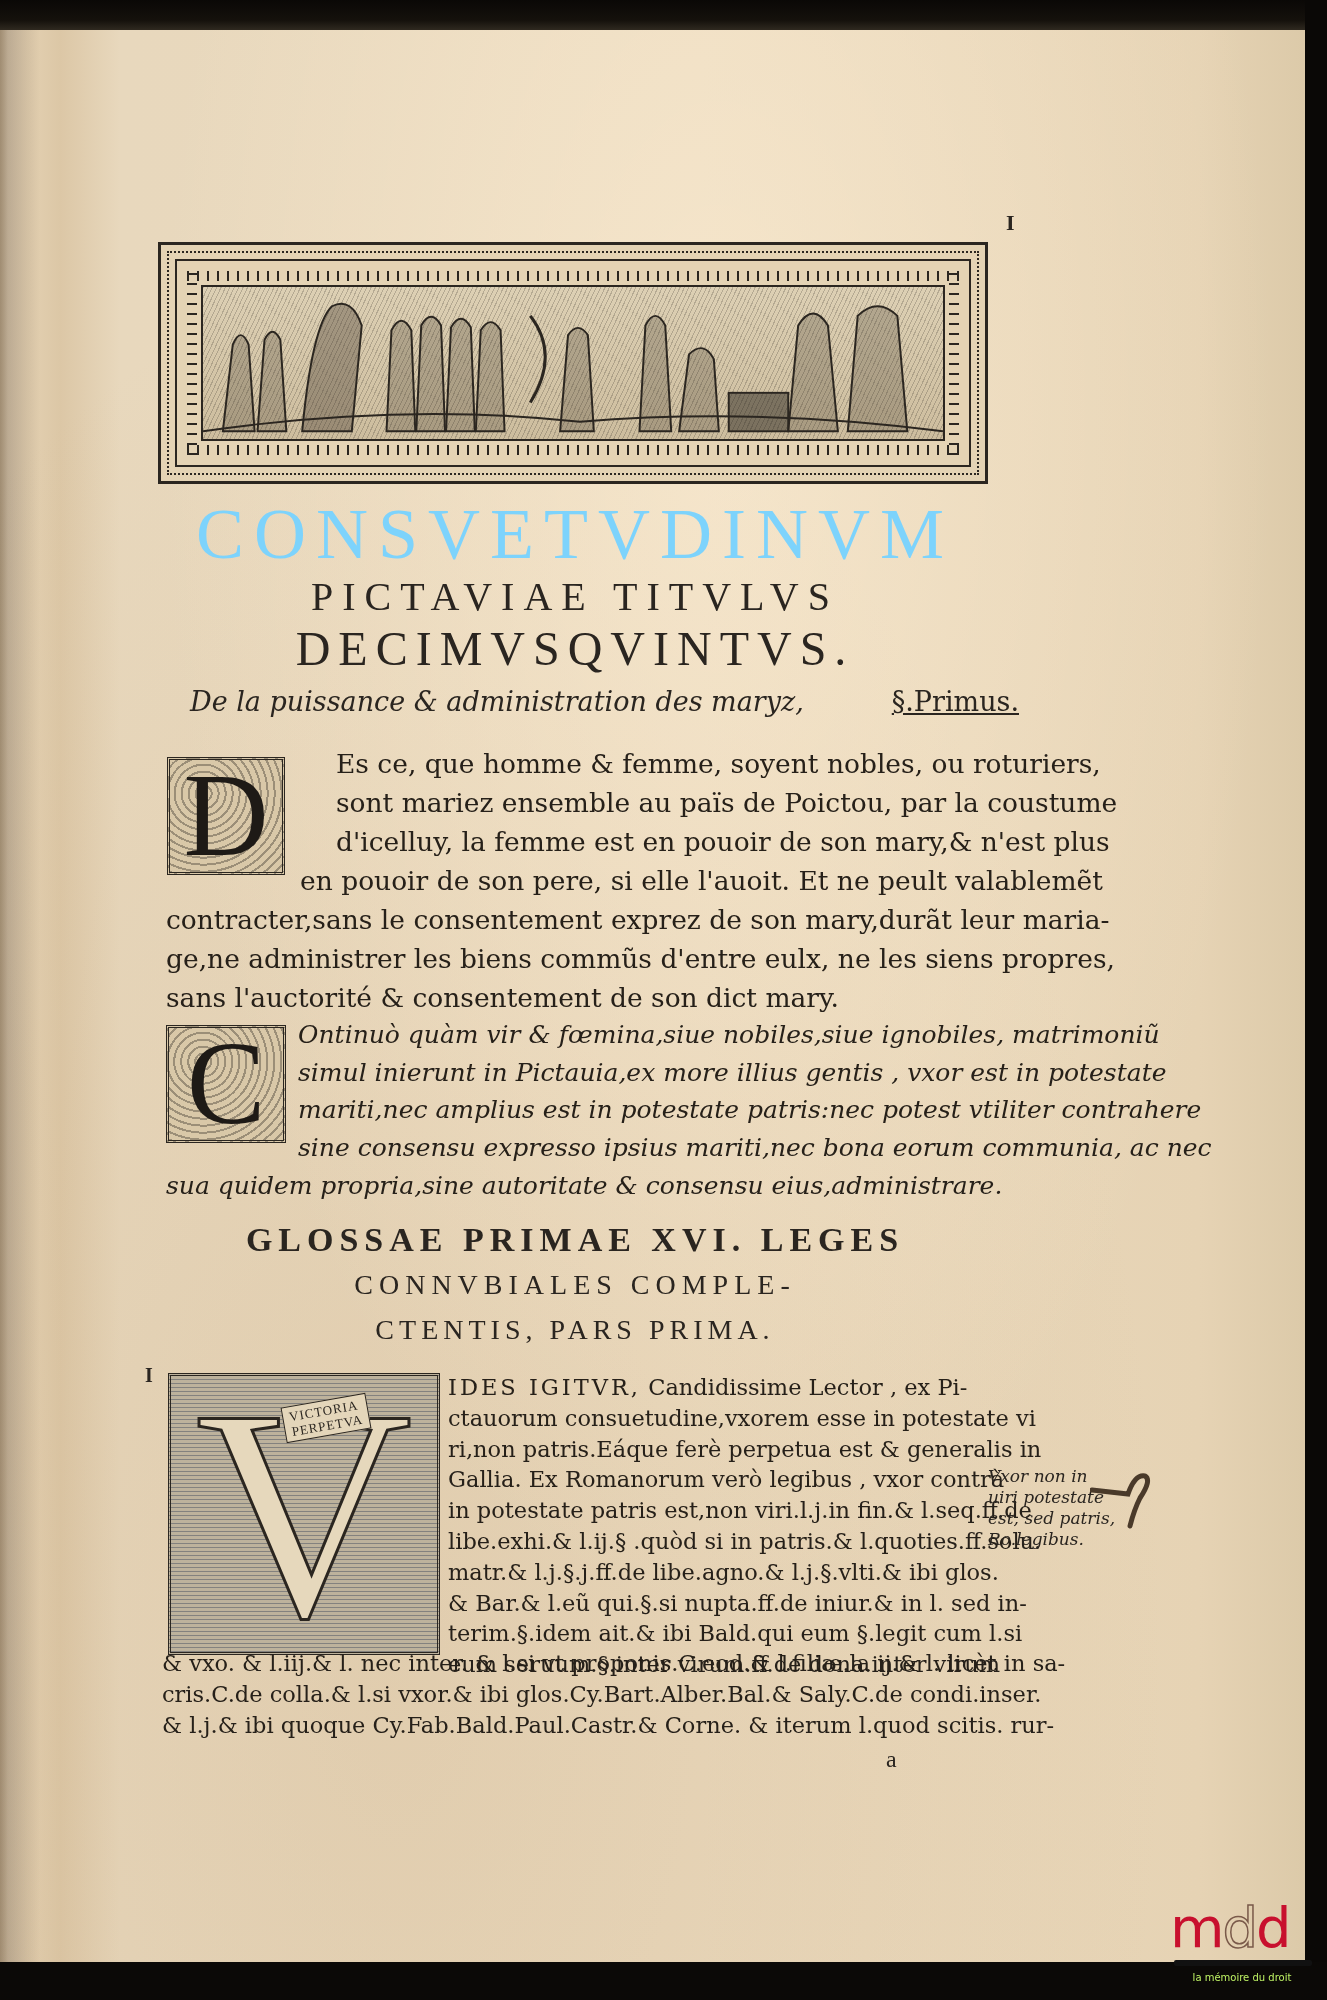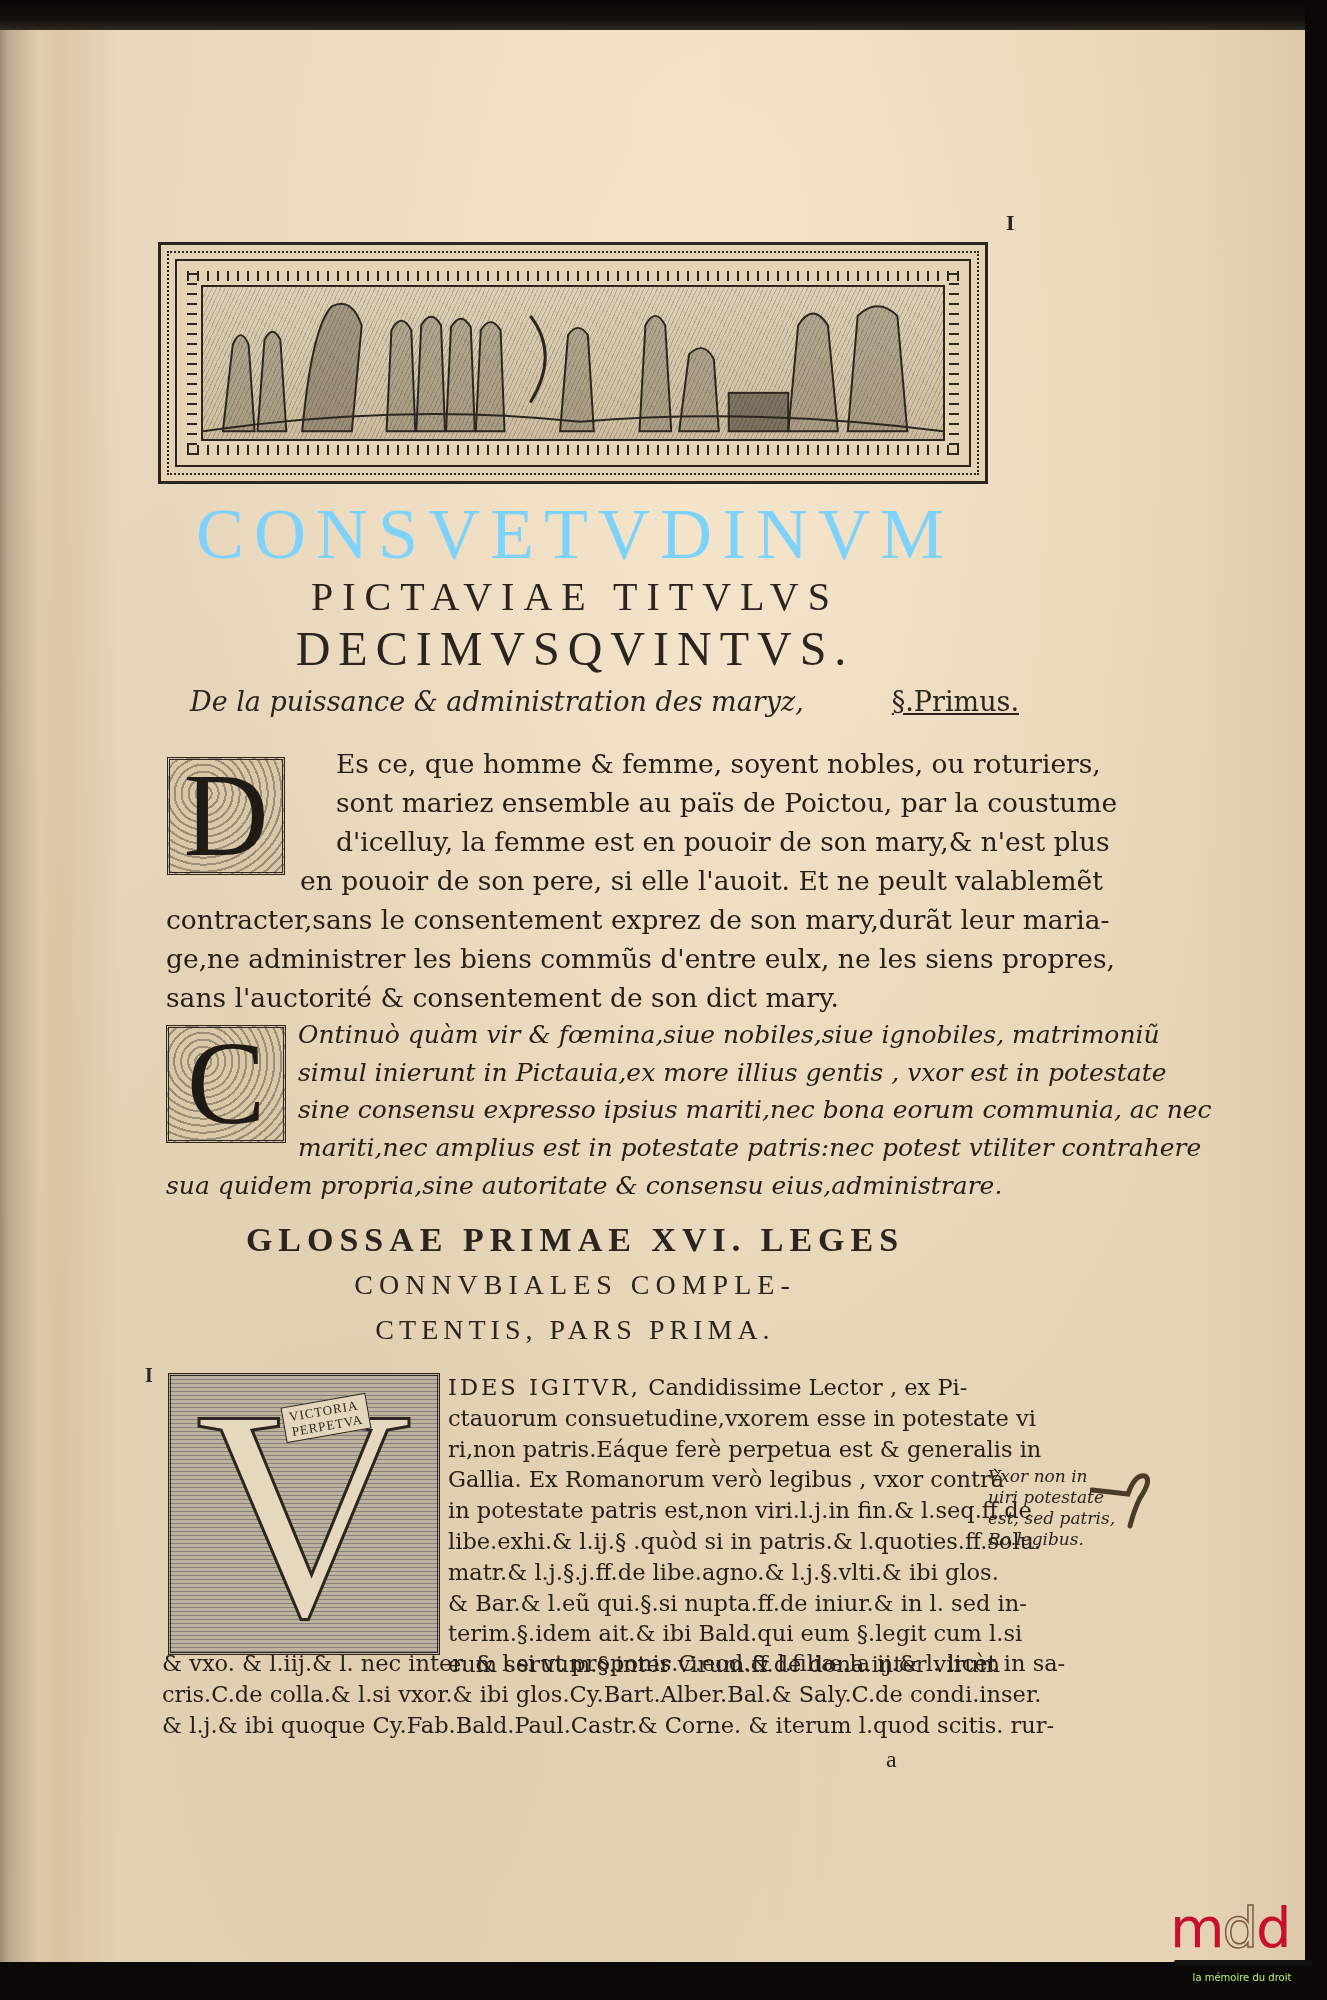--- a/index.html
+++ b/index.html
@@ -211,22 +211,22 @@
   <span class="line">ge,ne administrer les biens commũs d'entre eulx, ne les siens propres,</span>
   <span class="line">sans l'auctorité &amp; consentement de son dict mary.</span>
 </div>
 
 <div class="dropcap cap-c">
   <span>C</span>
 </div>
 <div class="para la la-indent">
   <span class="line">Ontinuò quàm vir &amp; fœmina,siue nobiles,siue ignobiles, matrimoniũ</span>
   <span class="line">simul inierunt in Pictauia,ex more illius gentis , vxor est in potestate</span>
+  <span class="line">mariti,nec amplius est in potestate patris:nec potest vtiliter contrahere</span>
   <span class="line">sine consensu expresso ipsius mariti,nec bona eorum communia, ac nec</span>
-  <span class="line">mariti,nec amplius est in potestate patris:nec potest vtiliter contrahere</span>
 </div>
 <div class="para la la-full">
   <span class="line">sua quidem propria,sine autoritate &amp; consensu eius,administrare.</span>
 </div>
 
 <div class="h2a">GLOSSAE PRIMAE XVI. LEGES</div>
 <div class="h2b">CONNVBIALES COMPLE-</div>
 <div class="h2c">CTENTIS, PARS PRIMA.</div>
 
 <div class="note-num">I</div>

